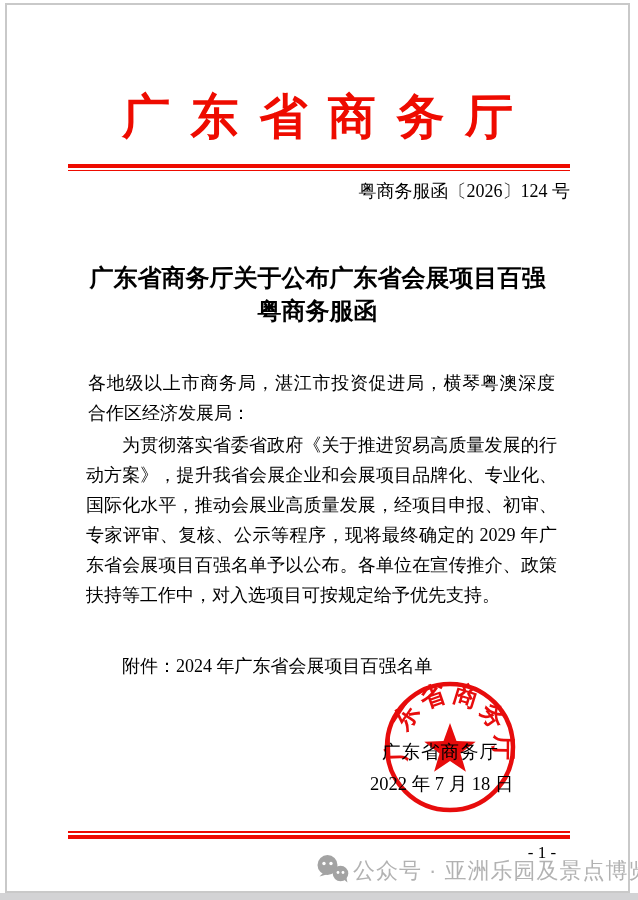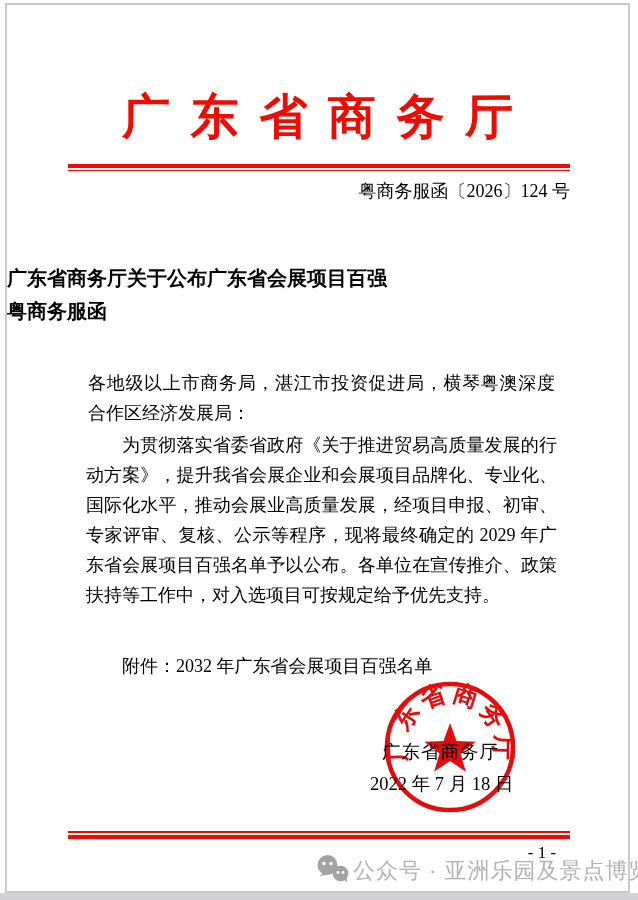--- a/index.html
+++ b/index.html
@@ -21,22 +21,22 @@
   .rule-top{
     left:61px;top:159px;width:502px;height:7px;box-sizing:border-box;
     border-top:4px solid var(--accent-red,#ee0b00);
     border-bottom:1px solid var(--accent-red,#ee0b00);
   }
   .doc-number{
     left:61px;top:175px;width:502px;text-align:right;
     font-size:18px;line-height:22px;
   }
   .doc-title{
-    left:0;top:257px;width:100%;
-    font-size:20px;font-weight:bold;line-height:33px;
+    left:0;top:257px;width:100%;text-align:center;
+    font-size:24px;font-weight:bold;line-height:33px;
   }
   .body-text{
     left:79px;top:361px;width:471px;
     font-size:18px;line-height:30px;text-align:justify;
   }
   .body-text .para{text-indent:2em;margin:0;}
   .body-text .salutation{margin:2px;}
   .attachment{
     left:79px;top:646px;width:471px;
     font-size:18px;line-height:30px;text-indent:2em;
@@ -84,21 +84,21 @@
   <div class="doc-title">
     <div>广东省商务厅关于公布广东省会展项目百强</div>
     <div>粤商务服函</div>
   </div>
 
   <div class="body-text">
     <p class="salutation">各地级以上市商务局，湛江市投资促进局，横琴粤澳深度合作区经济发展局：</p>
     <p class="para">为贯彻落实省委省政府《关于推进贸易高质量发展的行动方案》，提升我省会展企业和会展项目品牌化、专业化、国际化水平，推动会展业高质量发展，经项目申报、初审、专家评审、复核、公示等程序，现将最终确定的 2029 年广东省会展项目百强名单予以公布。各单位在宣传推介、政策扶持等工作中，对入选项目可按规定给予优先支持。</p>
   </div>
 
-  <div class="attachment">附件：2032 年广东省会展项目百强名单</div>
+  <div class="attachment">附件：2024 年广东省会展项目百强名单</div>
 
   <svg class="seal" viewBox="0 0 160 160">
     <circle cx="80" cy="80" r="63" fill="none" stroke="var(--seal-red,#e60000)" stroke-width="4.5"></circle>
     <polygon points="80,56 73.5,74.1 54.3,74.7 69.5,86.4 64.1,104.8 80,94 95.9,104.8 90.5,86.4 105.7,74.7 86.5,74.1" fill="var(--seal-red,#e60000)"></polygon>
     <path id="sealArc" d="M 37.2 93.9 A 45 45 0 1 1 122.8 93.9" fill="none"></path>
     <text font-size="25" font-weight="bold" fill="var(--seal-red,#e60000)" font-family="Liberation Serif, DejaVu Serif, serif">
       <textPath href="#sealArc" startOffset="0" textLength="168" lengthAdjust="spacing">广东省商务厅</textPath>
     </text>
   </svg>
 

